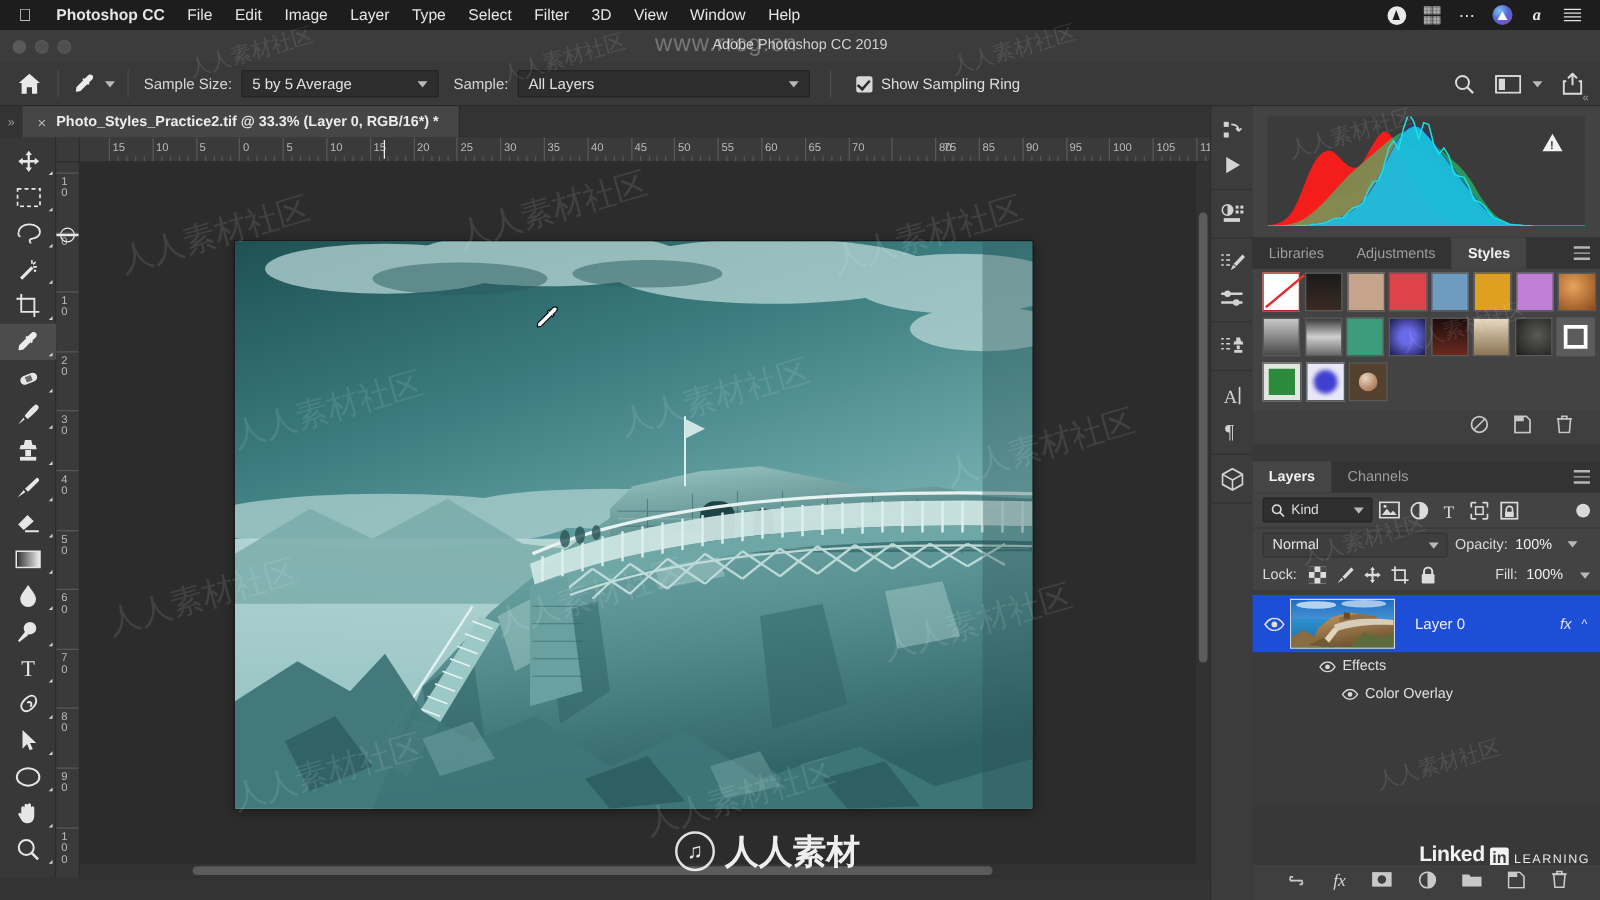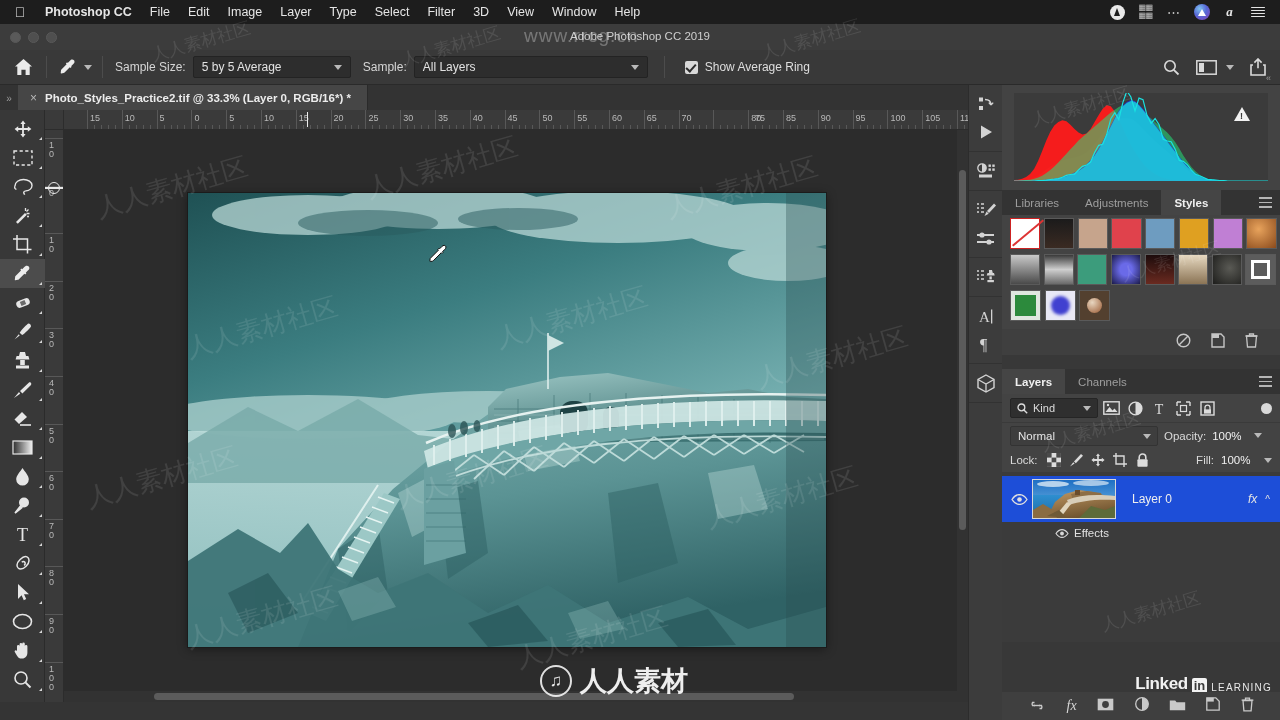--- a/index.html
+++ b/index.html
@@ -259,21 +259,21 @@
       <span class="sel-chev chev"></span>
     </div>
     <div class="opt-label">Sample:</div>
     <div class="opt-select" style="width:234px;">
       <span>All Layers</span>
       <span class="sel-chev chev"></span>
     </div>
     <div class="opt-sep" style="margin-left:16px;"></div>
     <div class="opt-check">
       <div class="checkbox"></div>
-      <span style="color:#dedede;font-size:12px;">Show Average Ring</span>
+      <span style="color:#dedede;font-size:12px;">Show Sampling Ring</span>
     </div>
     <div class="opt-right">
       <div class="ob-ico">
         <svg width="17" height="17" viewBox="0 0 17 17">
             <circle cx="7" cy="7" r="5.2" stroke="#dadada" stroke-width="1.6" fill="none"></circle>
             <line x1="10.8" y1="10.8" x2="15.5" y2="15.5" stroke="#dadada" stroke-width="1.8"></line>
           </svg>
       </div>
       <div class="ob-ico" style="gap:4px;">
         <svg width="21" height="15" viewBox="0 0 21 15">
@@ -1087,20 +1087,29 @@
       </div>
       <div class="fx-row">
         <span class="eye2">
           <svg width="14" height="9" viewBox="0 0 14 9">
               <path d="M7 0.6C3.6 0.6 1 4.5 1 4.5s2.6 3.9 6 3.9 6-3.9 6-3.9S10.4.6 7 .6z" fill="none" stroke="#d8d8d8" stroke-width="1.1"></path>
               <circle cx="7" cy="4.5" r="1.9" fill="#d8d8d8"></circle>
             </svg>
         </span>
         <span class="t">Effects</span>
       </div>
+      <div class="fx-row sub">
+        <span class="eye2">
+          <svg width="14" height="9" viewBox="0 0 14 9">
+              <path d="M7 0.6C3.6 0.6 1 4.5 1 4.5s2.6 3.9 6 3.9 6-3.9 6-3.9S10.4.6 7 .6z" fill="none" stroke="#d8d8d8" stroke-width="1.1"></path>
+              <circle cx="7" cy="4.5" r="1.9" fill="#d8d8d8"></circle>
+            </svg>
+        </span>
+        <span class="t">Color Overlay</span>
+      </div>
     </div>
 
     <div class="li-brand">
       <span class="li-linked">Linked</span>
       <span class="li-in">in</span>
       <span class="li-learn">LEARNING</span>
     </div>
 
     <div class="layers-foot">
       <span>

